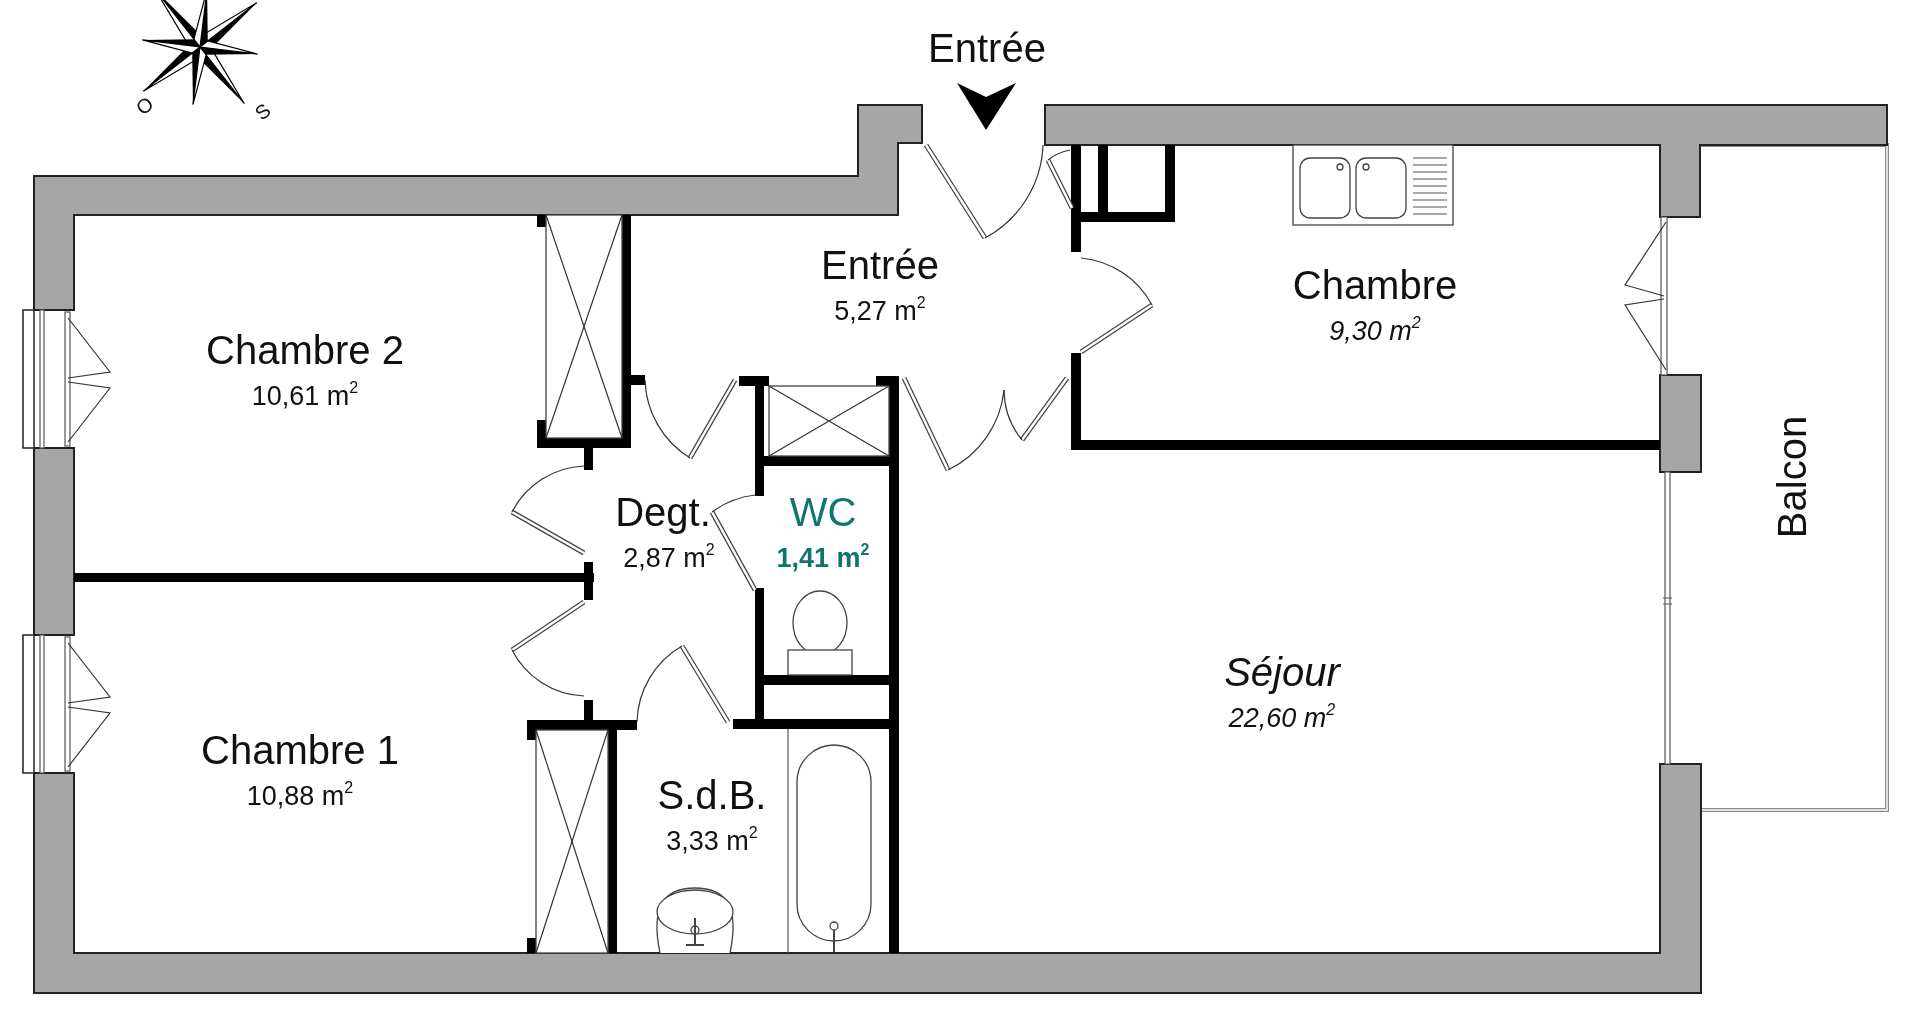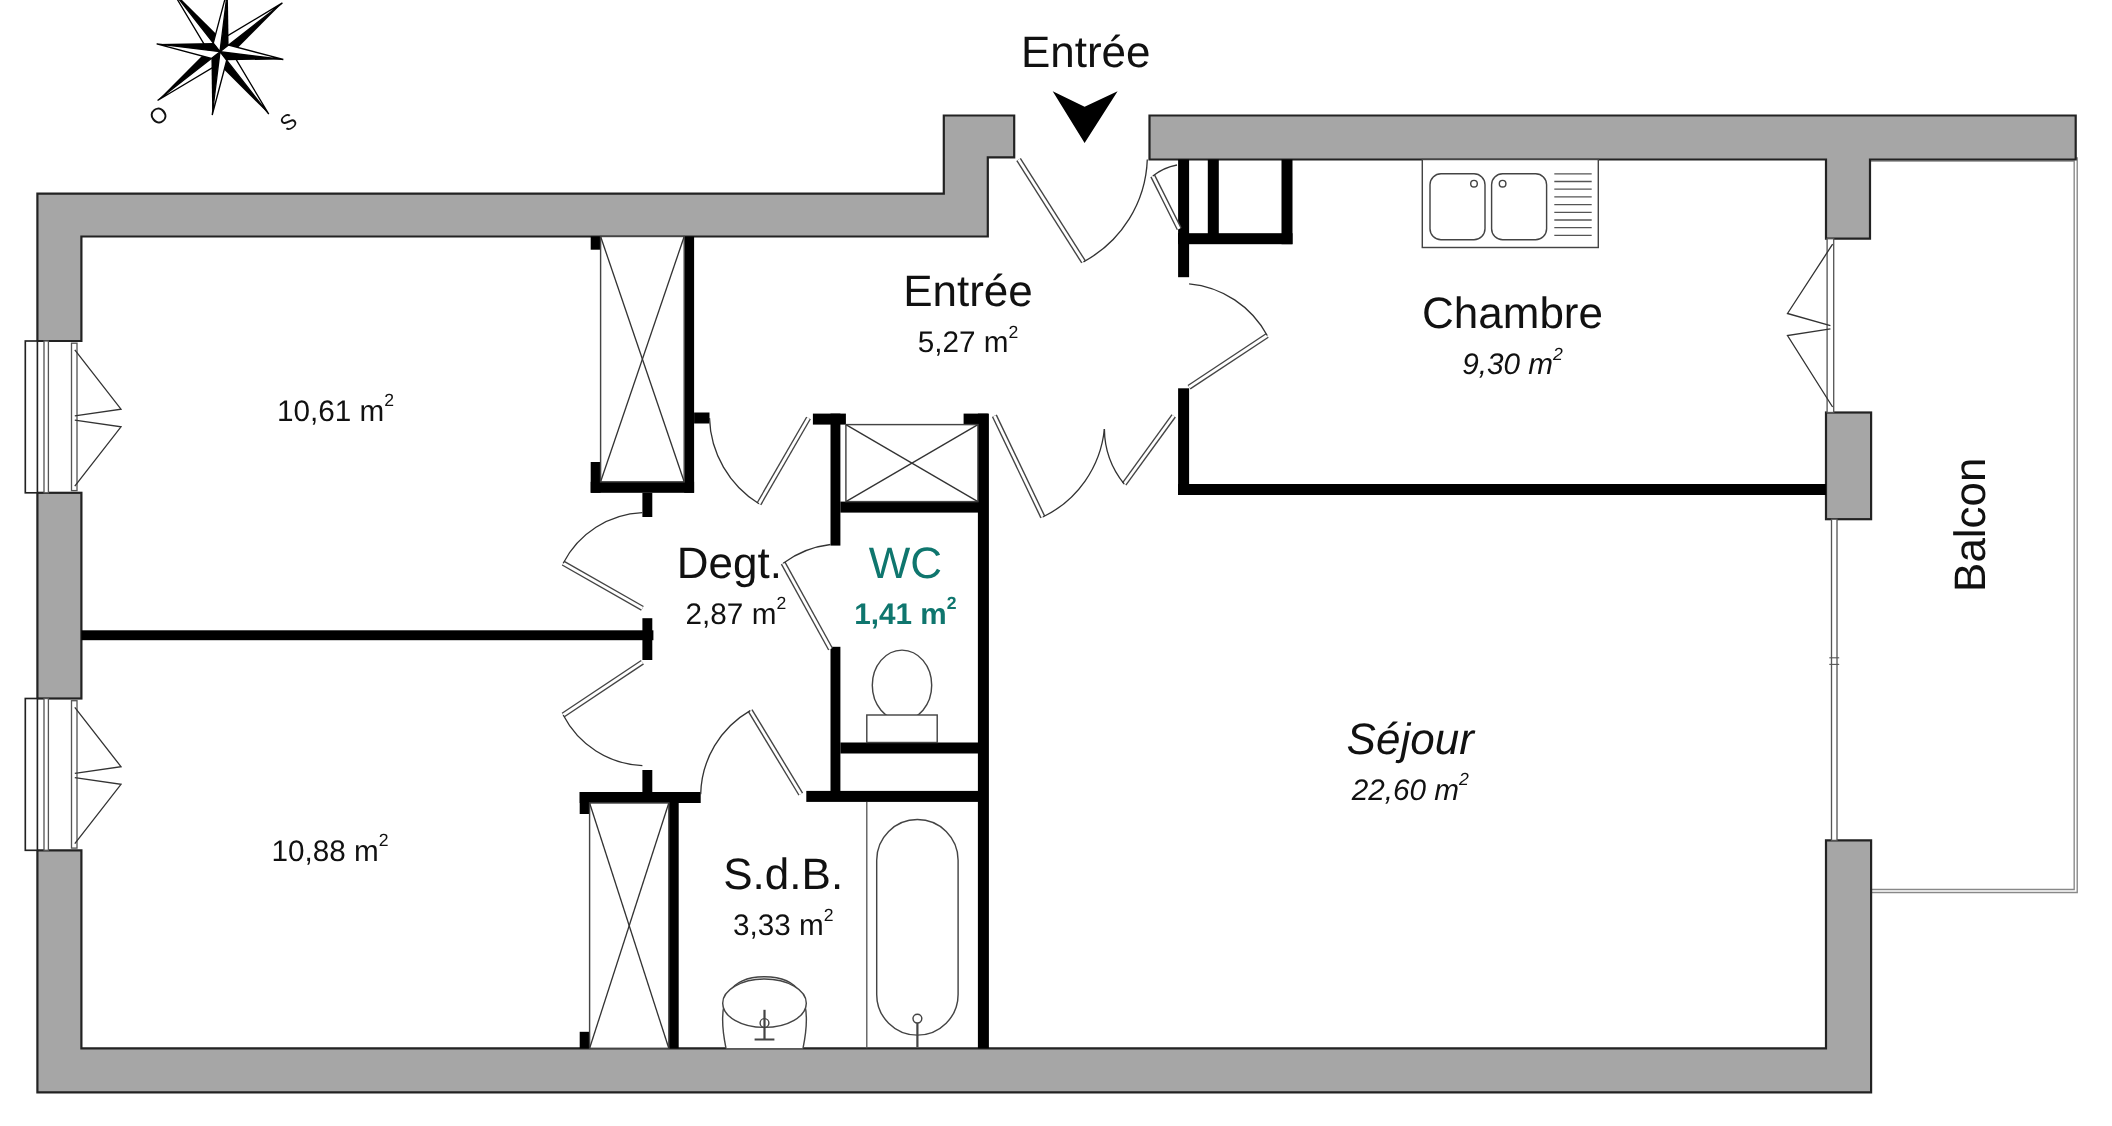--- a/index.html
+++ b/index.html
@@ -230,27 +230,29 @@
     <line x1="695" y1="918" x2="695" y2="945" stroke="#444" stroke-width="2"></line>
   </g>
 </svg>
 
 <div class="entry-title" style="left:987px; top:48px;">Entrée</div>
 
 <div class="compass-letter" style="left:145px; top:106px; transform:translate(-50%,-50%) rotate(-38deg);">O</div>
 <div class="compass-letter" style="left:263px; top:112px; transform:translate(-50%,-50%) rotate(-38deg);">S</div>
 
 <div class="label" style="left:305px; top:370px;">
+  <div class="room-name">Chambre 2</div>
   <div class="room-area" style="margin-top:8px;">
     <span>10,61</span>
     <span class="area-unit"><span>m</span><sup>2</sup></span>
   </div>
 </div>
 
 <div class="label" style="left:300px; top:770px;">
+  <div class="room-name">Chambre 1</div>
   <div class="room-area" style="margin-top:8px;">
     <span>10,88</span>
     <span class="area-unit"><span>m</span><sup>2</sup></span>
   </div>
 </div>
 
 <div class="label" style="left:880px; top:285px;">
   <div class="room-name">Entrée</div>
   <div class="room-area" style="margin-top:8px;text-align:center;">
     <span>5,27</span>

